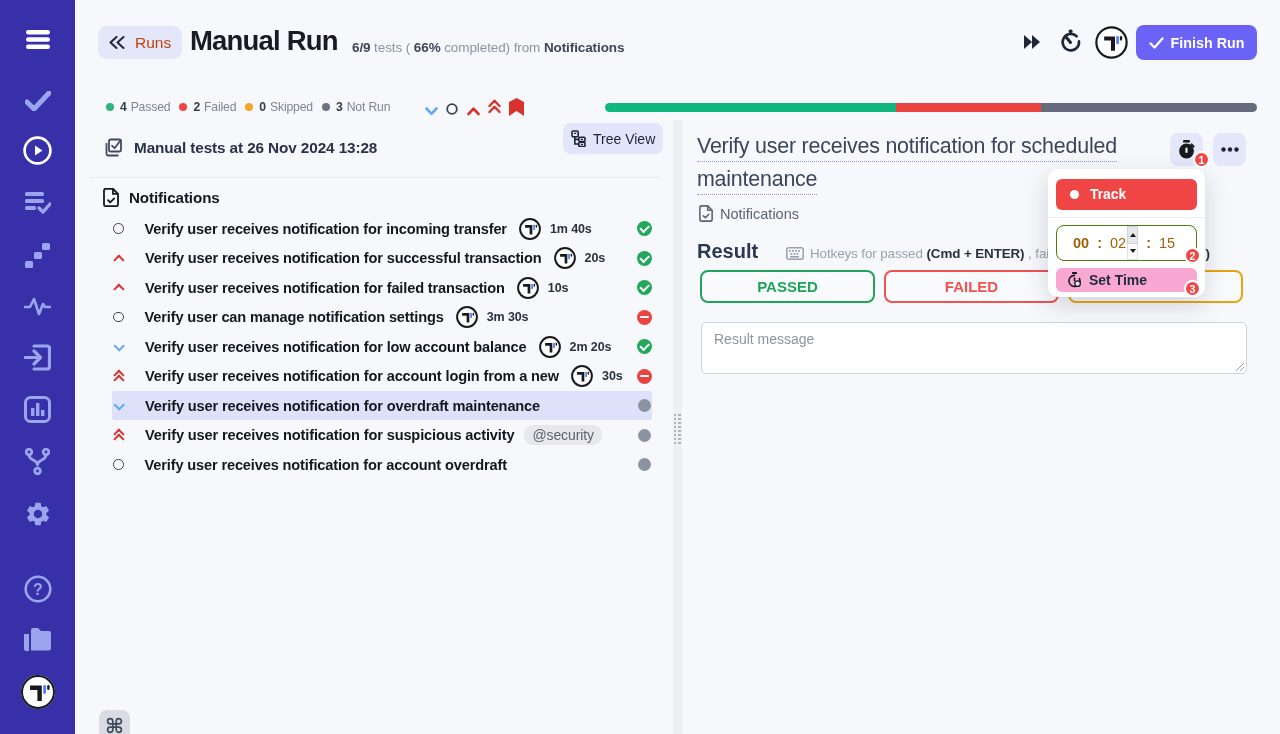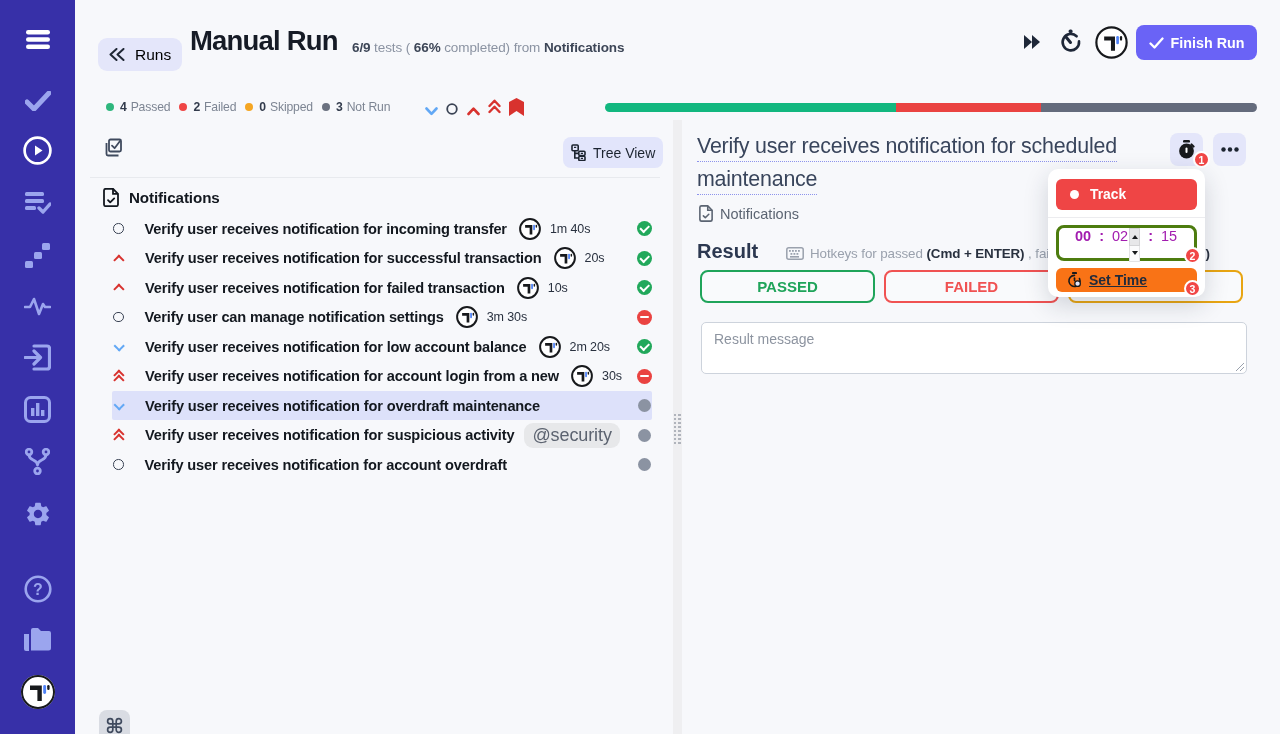--- a/index.html
+++ b/index.html
@@ -3,43 +3,43 @@
 <meta charset="utf-8">
 <style>
 * { margin:0; padding:0; box-sizing:border-box; }
 html,body { width:1280px; height:734px; overflow:hidden; }
 body { font-family:"Liberation Sans", sans-serif; background:#f7f8fb; color:#1e2738; position:relative; }
 .sidebar { position:absolute; left:0; top:0; width:75px; height:734px; background:#3730a8; }
 .sb-icon { position:absolute; left:0; width:75px; display:flex; justify-content:center; }
 .content { position:absolute; left:75px; top:0; width:1205px; height:734px; }
 
 
-.runs-btn { position:absolute; left:23px; top:38px; height:33px; background:#e4e6fa; border-radius:9px; display:flex; align-items:center; padding:0 11px; font-size:15.5px; font-weight:400; color:#000000; }
+.runs-btn { position:absolute; left:23px; top:26px; height:33px; background:#e4e6fa; border-radius:9px; display:flex; align-items:center; padding:0 11px; font-size:15.5px; font-weight:400; color:#c2410c; }
 .h-title { position:absolute; left:115px; top:25px; font-size:27.5px; font-weight:700; color:#161b26; letter-spacing:-0.8px; }
 .h-sub { position:absolute; left:277px; top:40px; font-size:13.5px; color:#8b93a2; letter-spacing:-0.1px; }
 .h-sub b { color:#3d4657; }
 .finish-btn { position:absolute; left:1061px; top:25px; width:121px; height:35px; background:#6a63f6; border-radius:8px; color:#fff; font-size:14.3px; font-weight:700; display:flex; align-items:center; justify-content:center; gap:7px; }
 
 
 .stats { position:absolute; left:31px; top:100px; display:flex; align-items:center; font-size:12.2px; color:#7d8593; letter-spacing:-0.15px; }
 .dot { width:8px; height:8px; border-radius:50%; display:inline-block; margin-right:6px; }
 .stats b { color:#323b4c; margin-right:4px; }
 .stats .seg { display:flex; align-items:center; margin-right:9px; }
 .pbar { position:absolute; left:530px; top:103px; width:652px; height:9px; border-radius:5px; overflow:hidden; display:flex; }
 .runrow { position:absolute; left:28px; top:138px; display:flex; align-items:center; }
 .runrow .txt { font-size:15.3px; font-weight:700; color:#29324a; margin-left:11px; letter-spacing:-0.1px; }
-.treeview { position:absolute; left:488px; top:137px; height:31px; background:#e2e5fb; border-radius:8px; display:flex; align-items:center; padding:0 8px; font-size:14px; font-weight:400; color:#1c2430; }
+.treeview { position:absolute; left:488px; top:123px; height:31px; background:#e2e5fb; border-radius:8px; display:flex; align-items:center; padding:0 8px; font-size:14px; font-weight:400; color:#1c2430; }
 .sepline { position:absolute; left:15px; top:177px; width:570px; height:1px; background:#e8eaee; }
 
 .grouprow { position:absolute; left:28px; top:188px; display:flex; align-items:center; font-size:15.2px; font-weight:700; color:#13181f; letter-spacing:-0.1px; }
 .trow { position:absolute; left:37px; height:29px; display:flex; align-items:center; font-size:14.6px; font-weight:700; color:#13181f; letter-spacing:-0.15px; }
 .trow .name { margin-left:20px; }
 .tsel { position:absolute; left:37px; width:540px; height:29px; background:#dde1fa; border-radius:2px; }
-.ttime { font-size:12.5px; font-weight:400; color:#29313f; margin-left:9px; letter-spacing:-0.1px; }
-.tag { background:#e7e8ea; color:#5c6370; border-radius:9px; font-size:18px; padding:2px 8px; margin-left:10px; font-weight:400; letter-spacing:-0.1px; }
+.ttime { font-size:12.5px; font-weight:700; color:#29313f; margin-left:9px; letter-spacing:-0.1px; }
+.tag { background:#e7e8ea; color:#5c6370; border-radius:9px; font-size:14px; padding:2px 8px; margin-left:10px; font-weight:400; letter-spacing:-0.1px; }
 .mk { width:13px; display:inline-flex; justify-content:center; }
 .mk-circle { width:10.5px; height:10.5px; border:1.5px solid #3a4354; border-radius:50%; margin:0 1px; }
 .mk-up, .mk-down, .mk-dup { position:relative; height:14px; }
 .mk-up::before { content:""; position:absolute; left:3px; top:4.5px; width:6.4px; height:6.4px; border-top:2.6px solid #d8322e; border-right:2.6px solid #d8322e; transform:rotate(-45deg); }
 .mk-down::before { content:""; position:absolute; left:3px; top:2px; width:6.4px; height:6.4px; border-bottom:2.6px solid #62a8f5; border-right:2.6px solid #62a8f5; transform:rotate(45deg); }
 .mk-dup::before { content:""; position:absolute; left:3px; top:1.5px; width:6.4px; height:6.4px; border-top:2.4px solid #d8322e; border-right:2.4px solid #d8322e; transform:rotate(-45deg); }
 .mk-dup::after { content:""; position:absolute; left:3px; top:7.2px; width:6.4px; height:6.4px; border-top:2.4px solid #d8322e; border-right:2.4px solid #d8322e; transform:rotate(-45deg); }
 .st { position:absolute; left:562px; width:15px; display:flex; }
 .st-pass, .st-fail { width:15px; height:15px; border-radius:50%; position:relative; }
 .st-pass { background:#21a85b; }
@@ -61,28 +61,28 @@
 .crumb { position:absolute; left:624px; top:205px; display:flex; align-items:center; font-size:14.5px; color:#5b6472; }
 .result-h { position:absolute; left:622px; top:240px; font-size:20px; font-weight:700; color:#2c3850; }
 .hotkeys { position:absolute; left:711px; top:246px; font-size:13.4px; color:#9aa1ad; letter-spacing:-0.1px; }
 .hotkeys b { color:#29313f; }
 .rbtn { position:absolute; top:270px; width:175px; height:33px; border-radius:8px; border:2px solid; display:flex; align-items:center; justify-content:center; font-size:15px; font-weight:700; background:#f9fafc; }
 .rmsg { position:absolute; left:626px; top:322px; width:546px; height:52px; background:#fff; border:1px solid #cdd3dc; border-radius:5px; font-size:14px; color:#8d94a0; padding:8px 12px; }
 
 
 .popup { position:absolute; left:973px; top:169px; width:157px; height:128px; background:#fff; border-radius:10px; box-shadow:0 8px 24px rgba(30,40,60,0.18); }
 .track { position:absolute; left:981px; top:179px; width:141px; height:31px; background:#ef4545; border-radius:6px; color:#fff; font-size:13.8px; font-weight:700; display:flex; align-items:center; }
-.timebox { position:absolute; left:981px; top:225px; width:141px; height:36px; border:3px solid #4d7c0f; border-radius:8px; background:#fff; display:flex; font-size:14.5px; color:#a21caf; }
+.timebox { position:absolute; left:981px; top:225px; width:141px; height:36px; border:1px solid #4d7c0f; border-radius:8px; background:#fff; display:flex; align-items:center; font-size:14.5px; color:#a16207; }
 .spin { width:11px; height:34px; margin-left:1px; display:inline-flex; flex-direction:column; }
 .spin span { flex:1; display:flex; align-items:center; justify-content:center; }
 .sp-u { background:#e7e7e9; border:1px solid #d4d4d6; }
 .sp-d { background:#fbfbfc; border:1px solid #e3e3e5; border-top:none; }
 .sp-u::after { content:""; width:0; height:0; border:3.3px solid transparent; border-bottom:4.6px solid #17191c; margin-top:-3px; }
 .sp-d::after { content:""; width:0; height:0; border:3.3px solid transparent; border-top:4.6px solid #17191c; margin-bottom:-3px; }
-.settime { position:absolute; left:981px; top:268px; width:141px; height:24px; background:#f97316; border-radius:6px; display:flex; align-items:center; font-size:14px; font-weight:700; color:#222b3c;text-decoration:underline; }
+.settime { position:absolute; left:981px; top:268px; width:141px; height:24px; background:#f9a8d4; border-radius:6px; display:flex; align-items:center; font-size:14px; font-weight:700; color:#222b3c; }
 
 .cmdbtn { position:absolute; left:24px; top:710px; width:31px; height:31px; background:#d9dce3; border-radius:8px 8px 0 0; display:flex; align-items:center; justify-content:center; }
 </style>
 </head>
 <body>
 <svg width="0" height="0" style="position:absolute">
     <defs>
       <g id="tglyph">
         <path d="M10 11.5 H21.8 V27 H17.4 V15.9 H10 Z" fill="#17191c"></path>
         <rect x="23.2" y="11" width="2.9" height="9" rx="1.4" fill="#4f82f7"></rect>
@@ -250,20 +250,21 @@
   </div>
 
   <div class="runrow">
     <svg width="20" height="19" viewBox="0 0 20 19">
         <g fill="none" stroke="#3f4a5e" stroke-width="1.8">
           <path d="M3.5 5 V16 a1.5 1.5 0 0 0 1.5 1.5 H15.5"></path>
           <rect x="6" y="1.5" width="12" height="12" rx="1.5"></rect>
         </g>
         <path d="M9 7.6 L11.6 10.2 L17.2 2.8" fill="none" stroke="#3f4a5e" stroke-width="1.8" stroke-linecap="round" stroke-linejoin="round"></path>
       </svg>
+    <span class="txt">Manual tests at 26 Nov 2024 13:28</span>
   </div>
   <div class="treeview"><svg width="15" height="17" viewBox="0 0 15 17" style="margin-right:7px">
         <g fill="none" stroke="#1c2430" stroke-width="1.6">
           <rect x="1" y="1" width="6.2" height="5.8" rx="1"></rect>
           <path d="M3.8 6.8 V14 h4 M3.8 9.4 h4"></path>
           <rect x="7.8" y="7.2" width="6.2" height="4.4" rx="1"></rect>
           <rect x="7.8" y="12.2" width="6.2" height="4.4" rx="1"></rect>
         </g>
         <path d="M3 3.4 h2.2 M9.8 9.4 h2.2 M9.8 14.4 h2.2" stroke="#1c2430" stroke-width="1.3"></path>
       </svg>Tree View</div>

